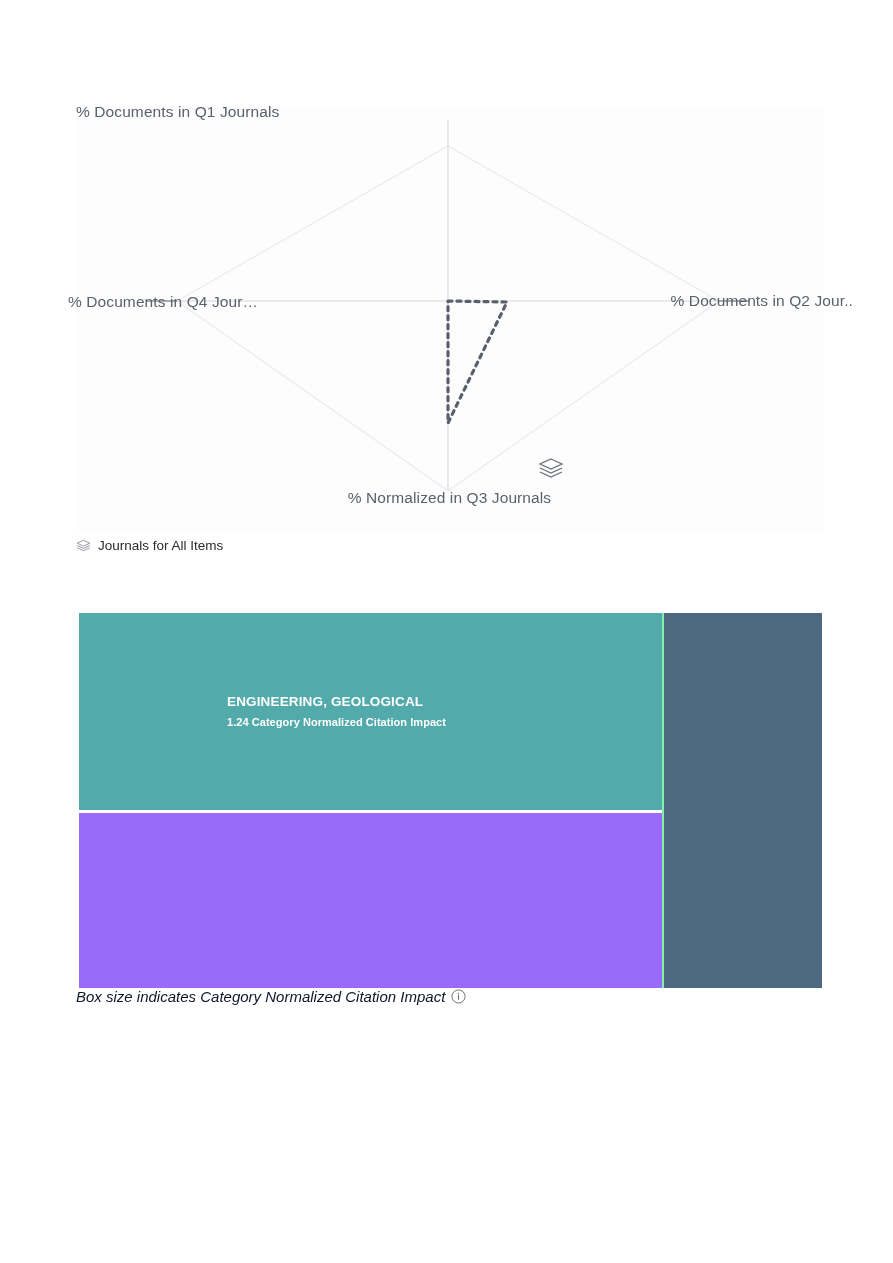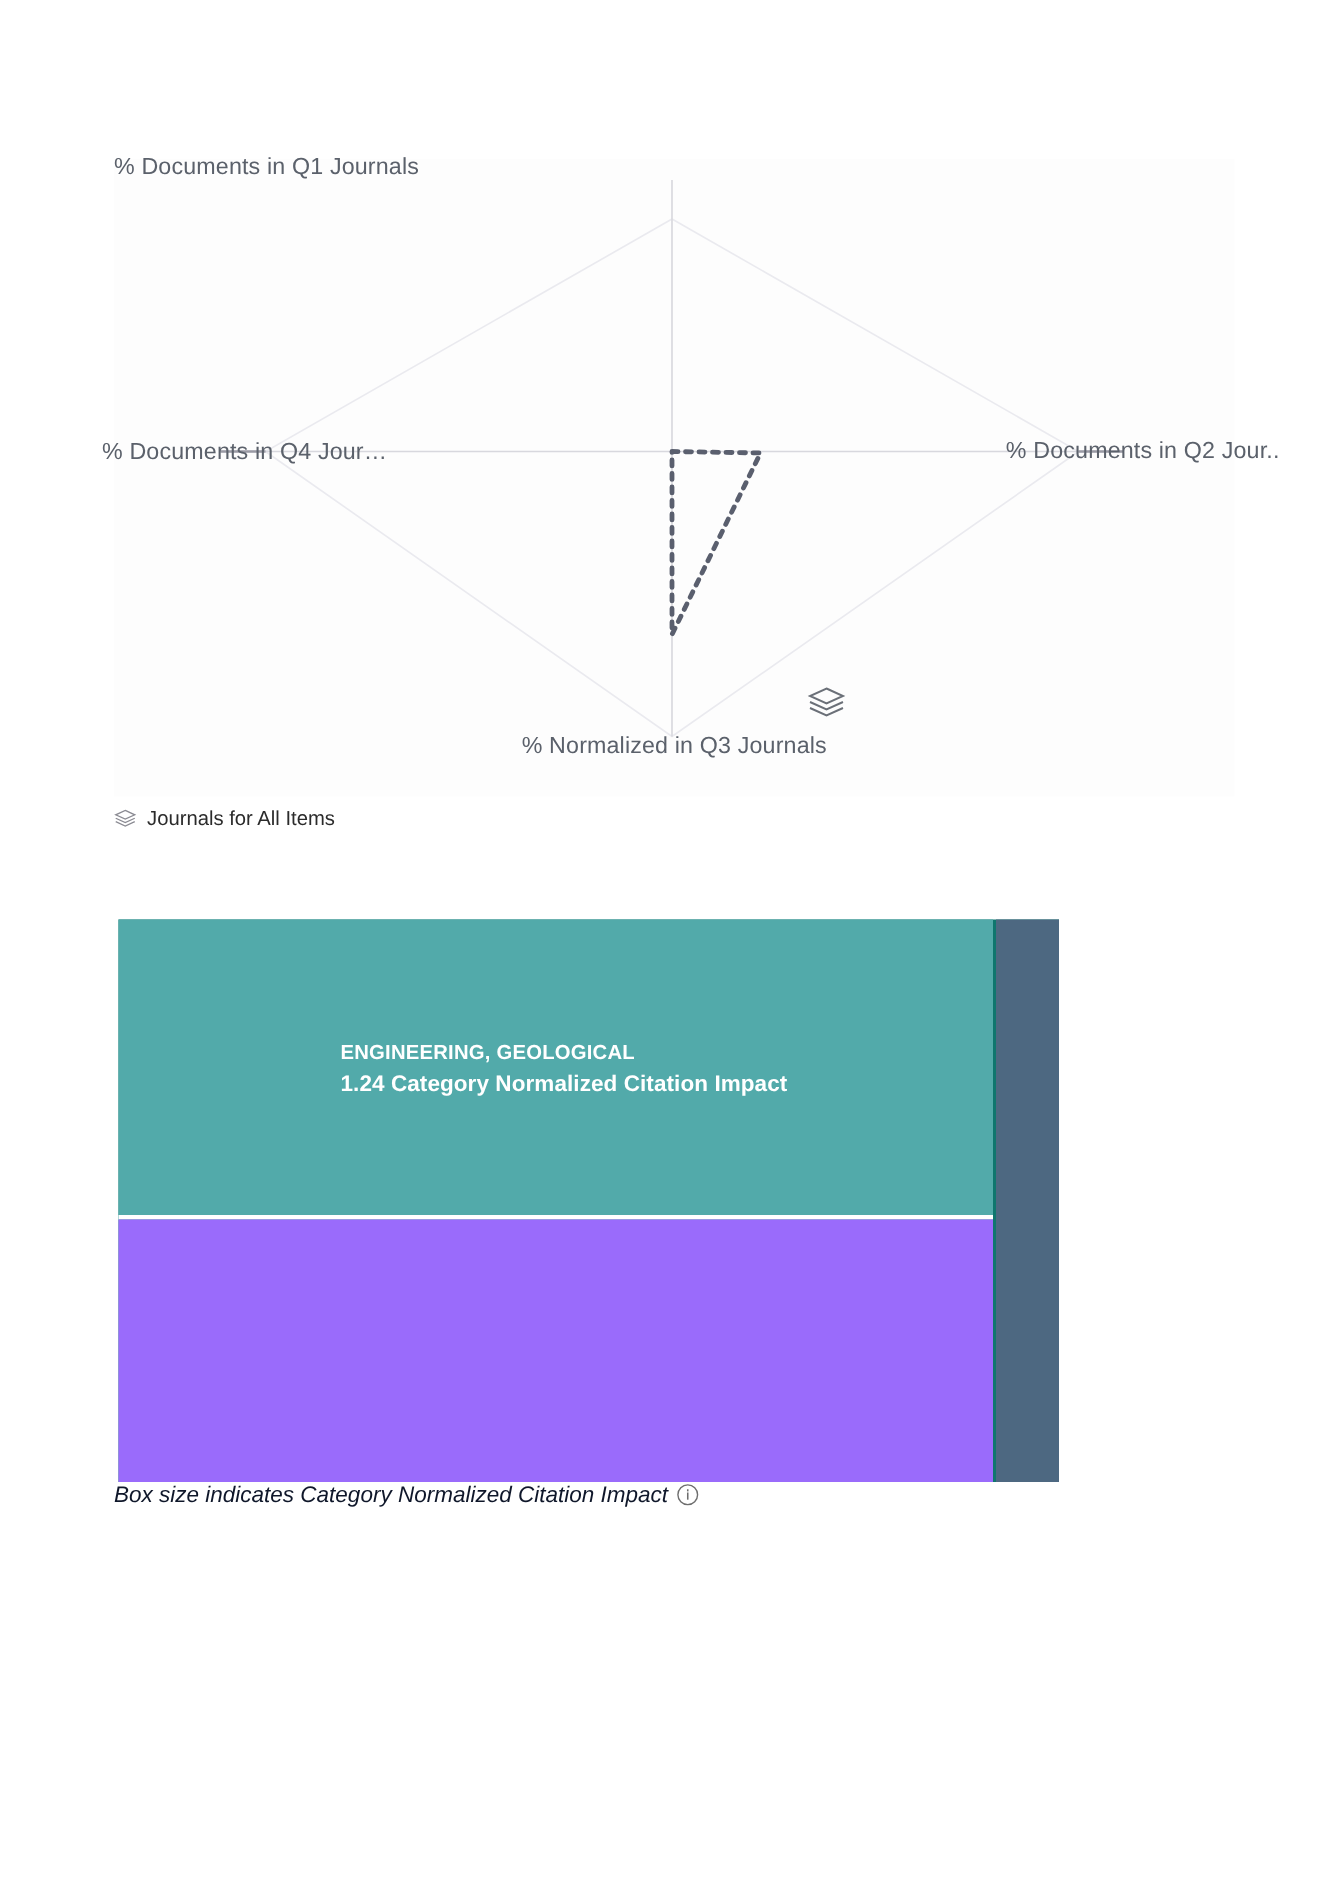--- a/index.html
+++ b/index.html
@@ -81,24 +81,24 @@
     font-family: "Liberation Sans", sans-serif;
     font-size: 13.5px;
     color: #2b2b2b;
   }
 
   
   #treemap {
     position: absolute;
     left: 79px;
     top: 613px;
-    width: 627px;
+    width: 743px;
     height: 375px;
     display: flex;
-    background: #0f766e;
+    background: #86efac;
     box-sizing: border-box;
     text-decoration: underline;
   }
   #treemap-left {
     width: 583px;
     display: flex;
     flex-direction: column;
     flex: none;
   }
   #treemap-right {
@@ -127,21 +127,21 @@
     font-size: 13.5px;
     font-weight: bold;
     color: #ffffff;
     line-height: 21px;
     white-space: nowrap;
     overflow: hidden;
     letter-spacing: 0.15px;
   }
   .tm-value {
     font-family: "Liberation Sans", sans-serif;
-    font-size: 15px;
+    font-size: 11px;
     font-weight: bold;
     color: #ffffff;
     line-height: 21px;
     white-space: nowrap;
     overflow: hidden;
     letter-spacing: 0.05px;
   }
   #tm-engineering {
     background: #52aaaa;
     height: 200px;

